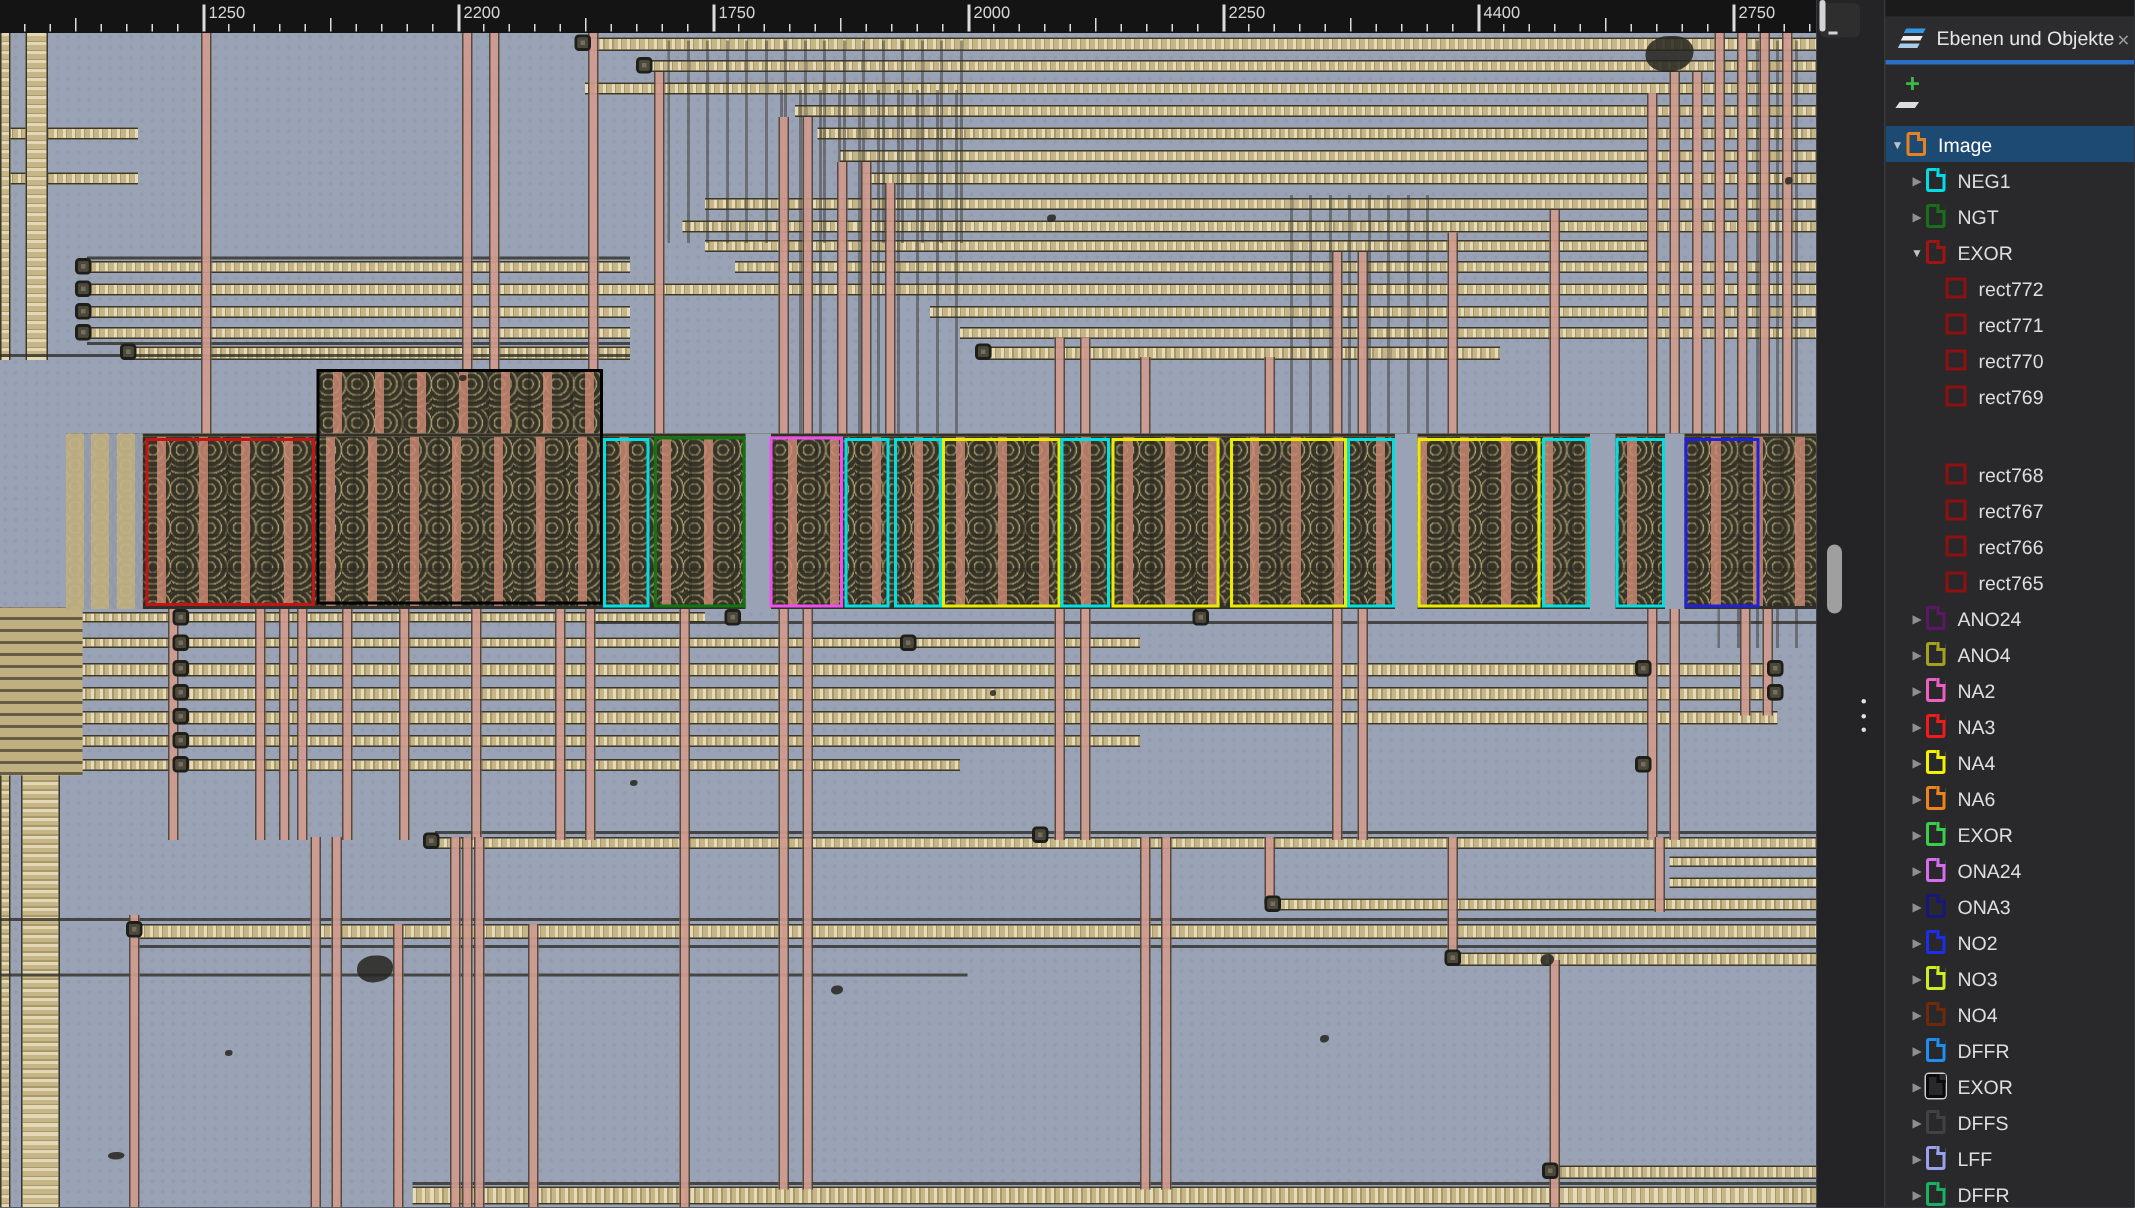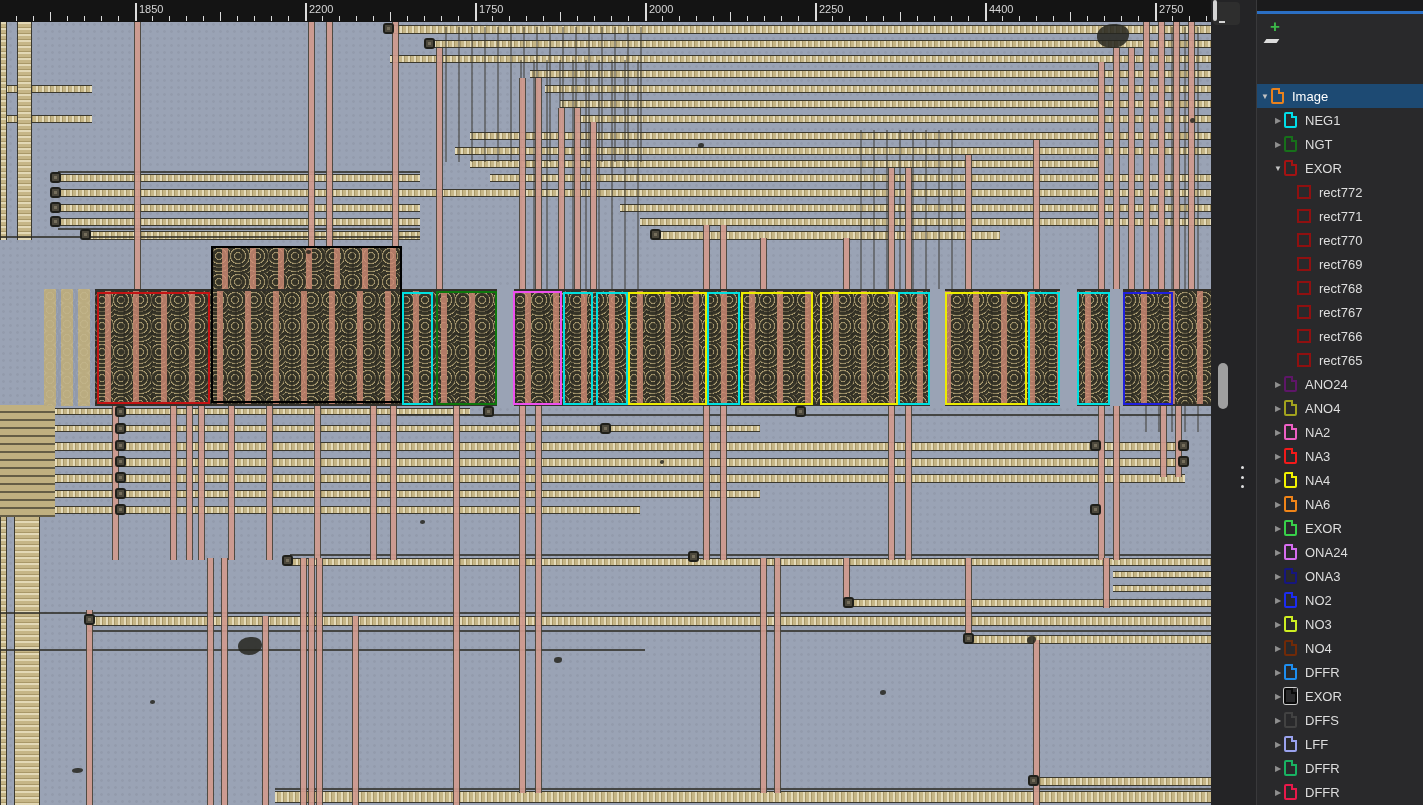--- a/index.html
+++ b/index.html
@@ -279,21 +279,21 @@
       </div>
     <div id="ruler">
         <div class="tick minor" style="left: 16px;"></div>
         <div class="tick minor" style="left: 33px;"></div>
         <div class="tick mid" style="left: 50px;"></div>
         <div class="tick minor" style="left: 67px;"></div>
         <div class="tick minor" style="left: 84px;"></div>
         <div class="tick minor" style="left: 101px;"></div>
         <div class="tick minor" style="left: 118px;"></div>
         <div class="tick major" style="left: 135px;"></div>
-        <div class="tlabel" style="left: 139px;">1850</div>
+        <div class="tlabel" style="left: 139px;">1250</div>
         <div class="tick minor" style="left: 152px;"></div>
         <div class="tick minor" style="left: 169px;"></div>
         <div class="tick minor" style="left: 186px;"></div>
         <div class="tick minor" style="left: 203px;"></div>
         <div class="tick mid" style="left: 220px;"></div>
         <div class="tick minor" style="left: 237px;"></div>
         <div class="tick minor" style="left: 254px;"></div>
         <div class="tick minor" style="left: 271px;"></div>
         <div class="tick minor" style="left: 288px;"></div>
         <div class="tick major" style="left: 305px;"></div>
@@ -366,20 +366,29 @@
     <div id="vscroll"></div>
     <div id="splitter">
         <i></i>
         <i></i>
         <i></i>
       </div>
   </div>
 
   <div id="panel">
     <div id="panel-topstrip"></div>
+    <div class="tab">
+      <span class="lyr">
+          <i></i>
+          <i></i>
+          <i></i>
+        </span>
+      <span class="tab-title">Ebenen und Objekte</span>
+      <span class="close">×</span>
+    </div>
     <div id="tab-underline"></div>
     <div id="panel-toolbar">
       <div id="add-btn">
         <span class="plus">+</span>
         <span class="base"></span>
       </div>
     </div>
     <div id="tree">
         <div class="trow sel" style="padding-left: 2px;">
           <div class="arrow exp">▼</div>
@@ -414,21 +423,21 @@
         <div class="trow" style="padding-left: 28px;">
           <div class="arrow"></div>
           <div class="rc" style="--c: #8f1010;"></div>
           <div class="tlab">rect770</div>
         </div>
         <div class="trow" style="padding-left: 28px;">
           <div class="arrow"></div>
           <div class="rc" style="--c: #8f1010;"></div>
           <div class="tlab">rect769</div>
         </div>
-        <div class="trow" style="padding-left: 28px;">
+        <div class="trow" style="padding-left: 28px; margin-top: 28px;">
           <div class="arrow"></div>
           <div class="rc" style="--c: #8f1010;"></div>
           <div class="tlab">rect768</div>
         </div>
         <div class="trow" style="padding-left: 28px;">
           <div class="arrow"></div>
           <div class="rc" style="--c: #8f1010;"></div>
           <div class="tlab">rect767</div>
         </div>
         <div class="trow" style="padding-left: 28px;">

